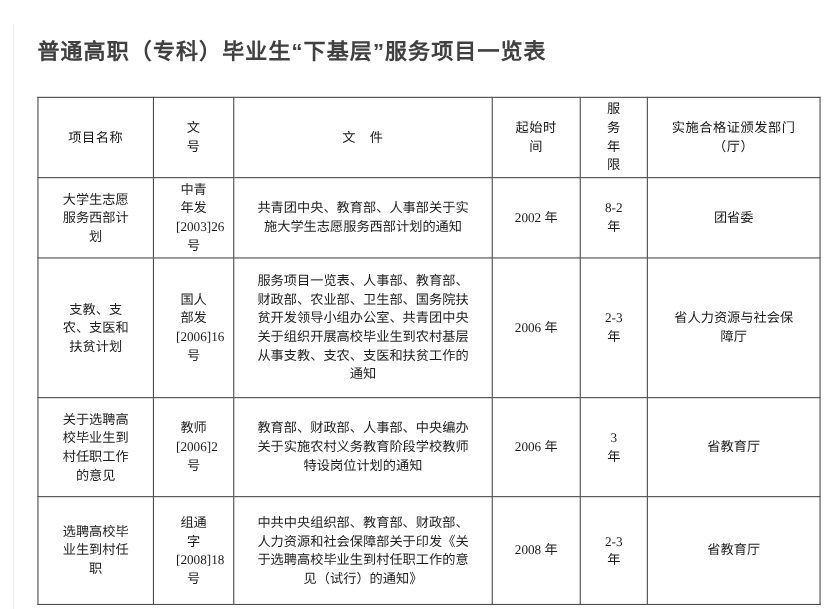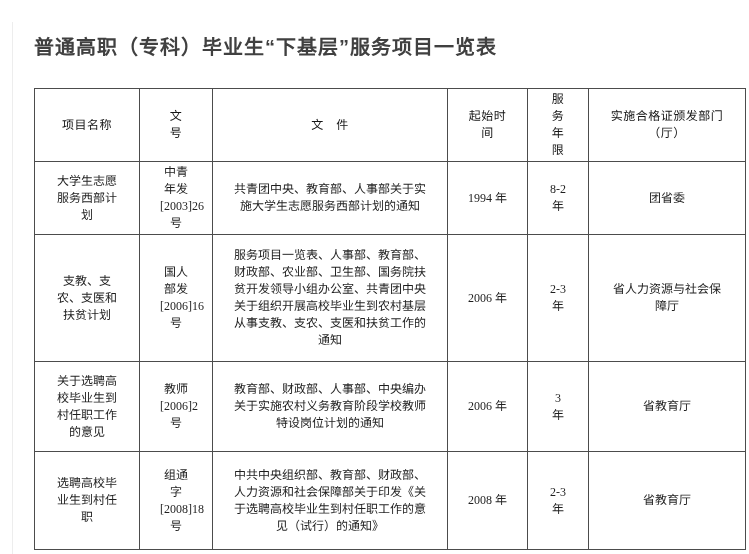--- a/index.html
+++ b/index.html
@@ -105,21 +105,21 @@
       <th>实施合格证颁发部门（厅）</th>
     </tr>
 
     <tr class="h-r1">
       <td class="name-cell">大学生志愿服务西部计划</td>
       <td class="docno-cell">
         <div>中青年发</div>
         <div>[2003]26 号</div>
       </td>
       <td class="doc-cell">共青团中央、教育部、人事部关于实施大学生志愿服务西部计划的通知</td>
-      <td>1994 年</td>
+      <td>2002 年</td>
       <td>8-2 年</td>
       <td>团省委</td>
     </tr>
 
     <tr class="h-r2">
       <td class="name-cell">支教、支农、支医和扶贫计划</td>
       <td class="docno-cell">
         <div>国人部发</div>
         <div>[2006]16 号</div>
       </td>

